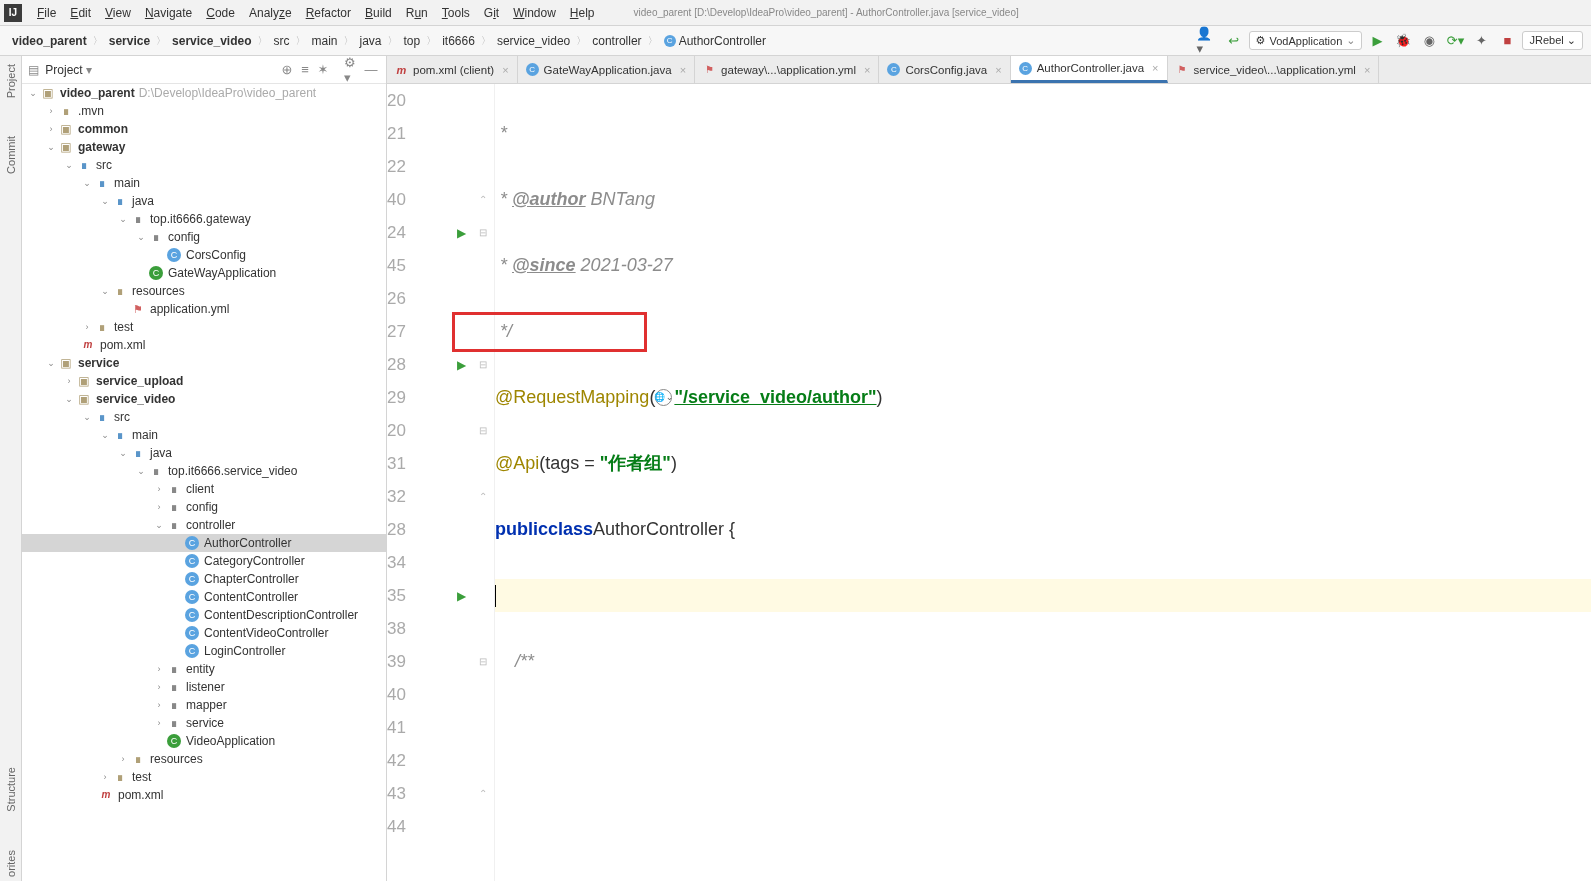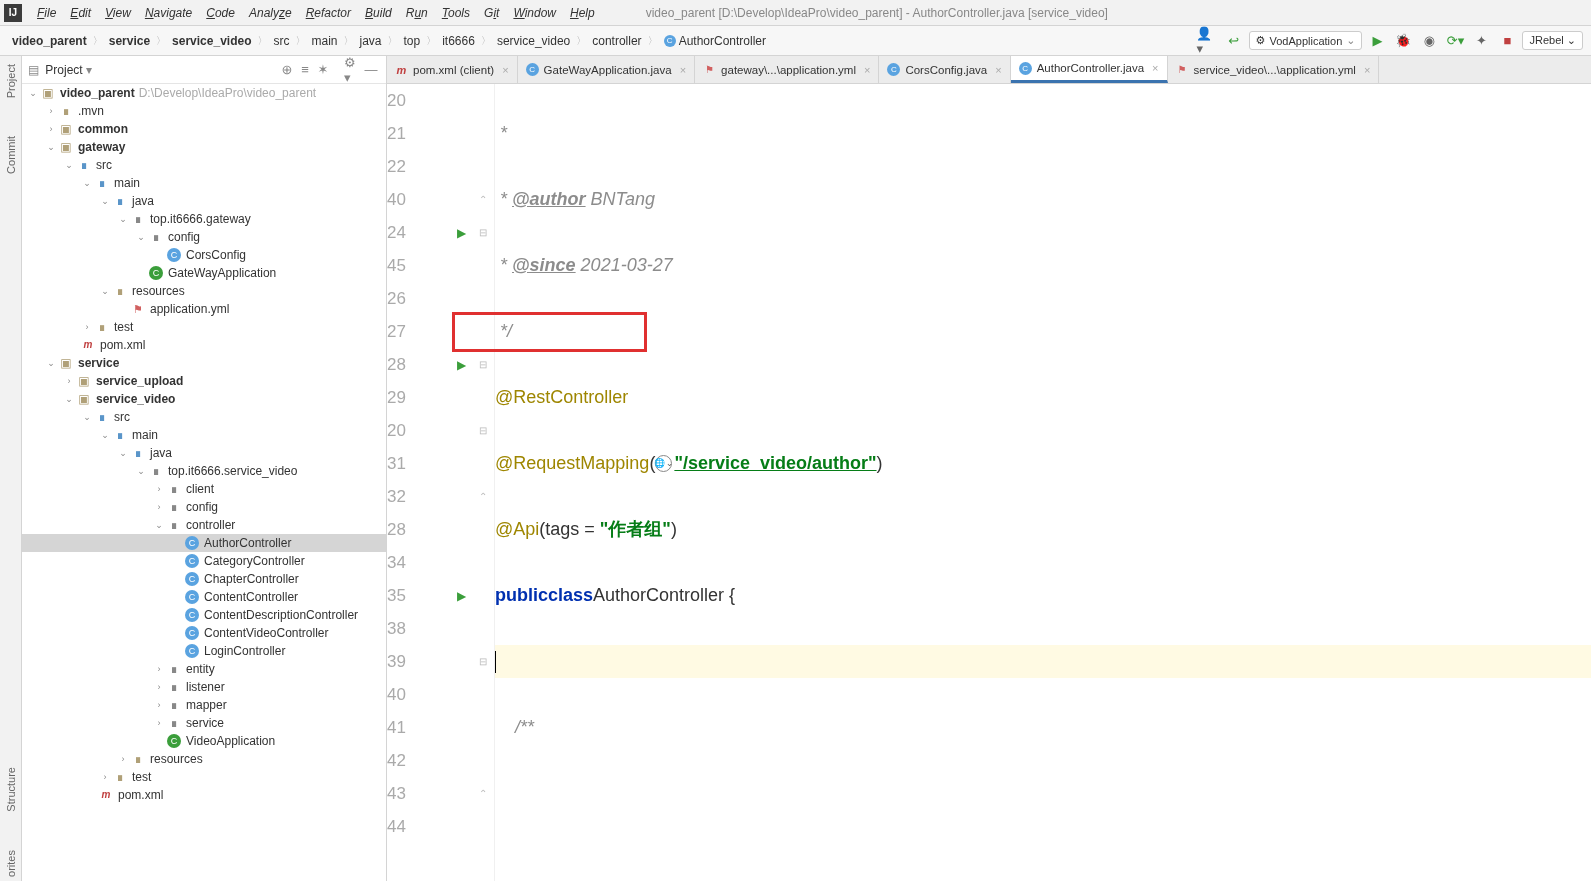--- a/index.html
+++ b/index.html
@@ -1,23 +1,23 @@
 <!DOCTYPE html>
 <html><head>
 <meta charset="utf-8">
 <style>
 * { margin: 0; padding: 0; box-sizing: border-box; font-family: "Segoe UI", Arial, sans-serif; }
 body { background: #f2f2f2; font-size: 12px; color: #333; overflow: hidden; width: 1591px; height: 881px; }
 
 
 .menubar { height: 26px; background: #f2f2f2; display: flex; align-items: center; padding: 0 4px; border-bottom: 1px solid #d4d4d4; }
 .menubar .logo { width: 18px; height: 18px; background: #3b3b3b; margin-right: 8px; display: flex; align-items: center; justify-content: center; color: #fff; font-weight: bold; font-size: 10px; }
-.menubar .menu-item { padding: 2px 7px; cursor: pointer; font-style: italic; }
+.menubar .menu-item { padding: 2px 7px; cursor: pointer; }
 .menubar .menu-item u { text-decoration: underline; }
-.menubar .win-title { margin-left: 44px; color: #888; font-size: 12px; }
+.menubar .win-title { margin-left: 32px; color: #888; font-size: 10px; }
 
 
 .navbar { height: 30px; background: #f7f7f7; display: flex; align-items: center; border-bottom: 1px solid #d4d4d4; }
 .breadcrumbs { display: flex; align-items: center; flex: 1; padding-left: 8px; }
 .crumb { color: #333; padding: 0 4px; cursor: pointer; font-size: 12px; }
 .crumb.bold { font-weight: bold; }
 .crumb-sep { color: #aaa; font-size: 10px; padding: 0 2px; }
 .crumb .c-icon { display:inline-block; width:12px;height:12px;border-radius:50%;background:#5aa3e0;color:#fff;font-size:8px;line-height:12px;text-align:center;margin-right:3px;vertical-align:middle;}
 .toolbar-right { display: flex; align-items: center; gap: 4px; padding-right: 8px; }
 .tool-btn { width: 22px; height: 22px; display: flex; align-items: center; justify-content: center; cursor: pointer; color: #666; font-size: 13px; }
@@ -548,21 +548,20 @@
             <div class="line"></div>
             <div class="line"></div>
           <div class="line fold-mark">⌃</div>
             <div class="line"></div>
         </div>
         <div class="code">
 <div class="line"><span class="cmt"> *</span></div>
 <div class="line"><span class="cmt"> * </span><span class="cmt-tag">@author</span><span class="cmt"> BNTang</span></div>
 <div class="line"><span class="cmt"> * </span><span class="cmt-tag">@since</span><span class="cmt"> 2021-03-27</span></div>
 <div class="line"><span class="cmt"> */</span></div>
-<div class="line"><span class="ann">@RestController</span></div>
 <div class="line"><span class="ann">@RequestMapping</span><span>(</span><span class="globe">🌐⌄</span><span class="str" style="text-decoration:underline">"/service_video/author"</span><span>)</span></div>
 <div class="line"><span class="ann">@Api</span><span>(tags = </span><span class="str">"作者组"</span><span>)</span></div>
 <div class="line"><span class="kw">public</span> <span class="kw">class</span> <span>AuthorController {</span></div>
 <div class="line line-current"><span class="caret"></span></div>
 <div class="line"><span class="cmt">    /**</span></div>
 
 
 
 
 

